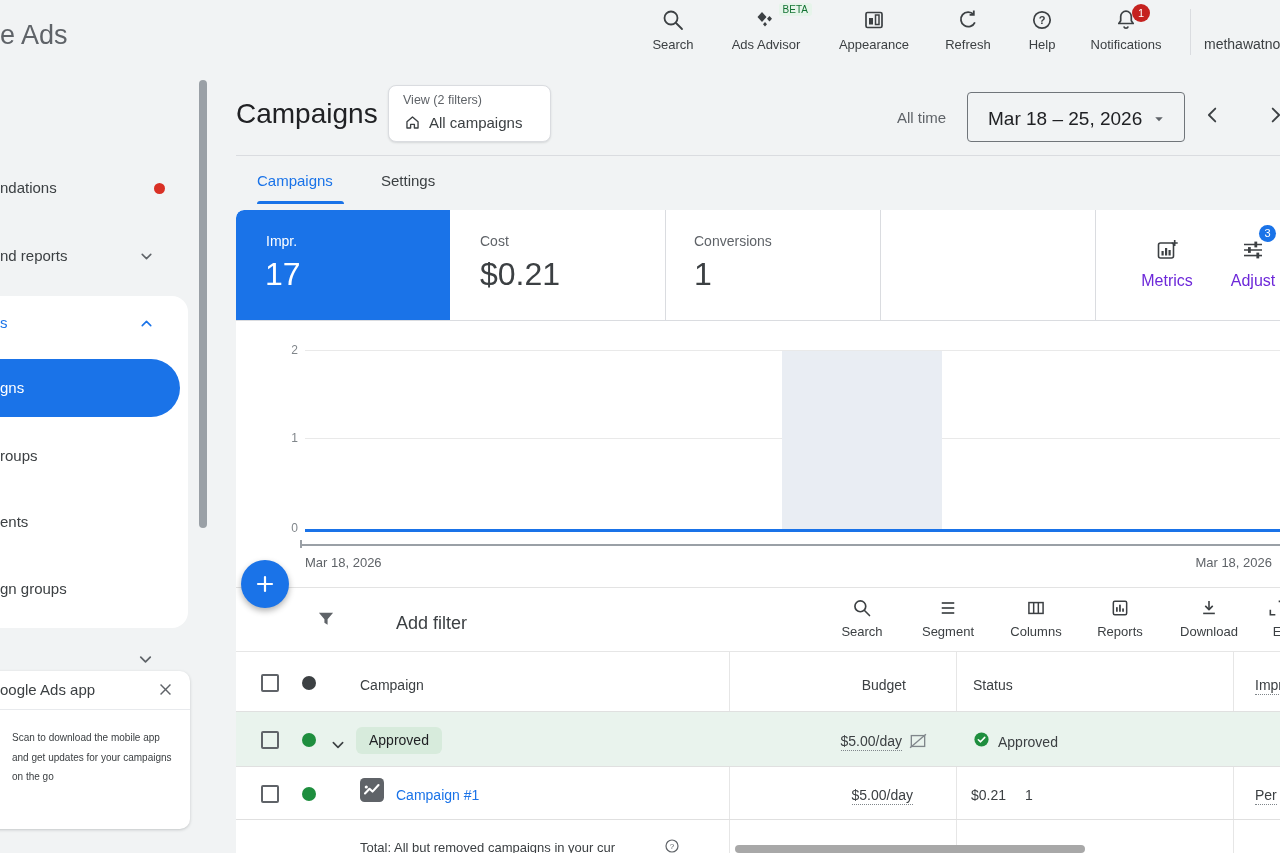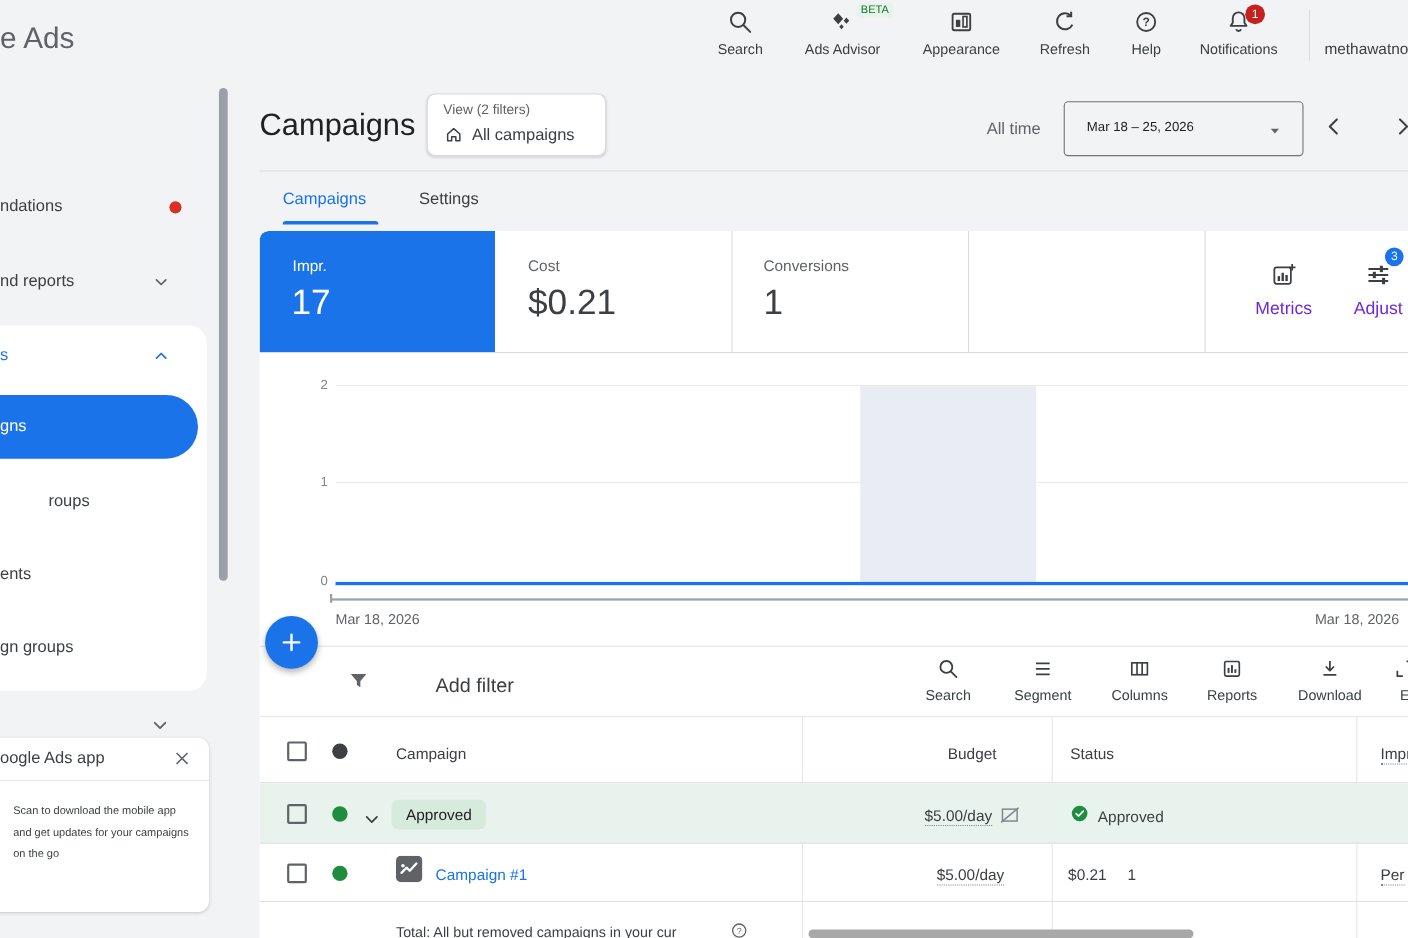--- a/index.html
+++ b/index.html
@@ -32,21 +32,21 @@
   .promo-divider { position:absolute; left:0; right:0; top:38px; height:1px; background:#e8eaed; }
   .promo-body { position:absolute; left:28px; top:57px; width:160px; font-size:10px; line-height:19.5px; color:#3c4043; }
 
   
   .page-title { left:236px; top:98px; font-size:28px; color:#202124; }
   .view-chip { left:388px; top:85px; width:163px; height:57px; background:#fff; border:1px solid #dadce0; border-radius:8px; box-shadow:0 1px 2px rgba(60,64,67,.15); cursor:pointer; }
   .view-chip .l1 { position:absolute; left:14px; top:7px; font-size:12.5px; color:#5f6368; }
   .view-chip .l2 { position:absolute; left:14px; top:27px; display:flex; align-items:center; gap:7px; font-size:15px; color:#3c4043; }
   .all-time { left:897px; top:109px; font-size:15px; color:#5f6368; }
   .date-btn { left:967px; top:92px; width:218px; height:50px; border:1px solid #70757a; border-radius:4px; cursor:pointer; }
-  .date-btn .txt { position:absolute; left:20px; top:15px; font-size:12px; color:#202124; }
+  .date-btn .txt { position:absolute; left:20px; top:15px; font-size:19px; color:#202124; }
   .date-btn .caret { position:absolute; right:16px; top:17px; }
   .range-prev { left:1202px; top:104px; cursor:pointer; }
   .range-next { left:1264px; top:104px; cursor:pointer; }
   .header-divider { left:236px; top:155px; width:1044px; height:1px; background:#dadce0; }
 
   
   .tab { top:172px; font-size:15px; cursor:pointer; }
   .tab.active { color:#1a73e8; }
   .tab-underline { left:257px; top:201px; width:87px; height:3px; background:#1a73e8; border-radius:3px 3px 0 0; }
 
@@ -183,21 +183,21 @@
   <span class="abs" style="left:138px;top:315px;">
     <svg width="17" height="17" viewBox="0 0 24 24">
         <polyline points="6,15 12,9 18,15" fill="none" stroke="#1a73e8" stroke-width="2.2" stroke-linecap="round" stroke-linejoin="round"></polyline>
       </svg>
   </span>
 
   <div class="abs sb-pill">
     <span>gns</span>
   </div>
 
-  <div class="abs sb-item" style="top:447px;padding-left:44px;">roups</div>
+  <div class="abs sb-item" style="top:447px;">roups</div>
   <div class="abs sb-item" style="top:513px;">ents</div>
   <div class="abs sb-item" style="top:580px;">gn groups</div>
 
   <span class="abs" style="left:136px;top:650px;">
     <svg width="19" height="19" viewBox="0 0 24 24">
         <polyline points="6,9 12,15 18,9" fill="none" stroke="#5f6368" stroke-width="2.2" stroke-linecap="round" stroke-linejoin="round"></polyline>
       </svg>
   </span>
 
   <div class="abs promo-card">

